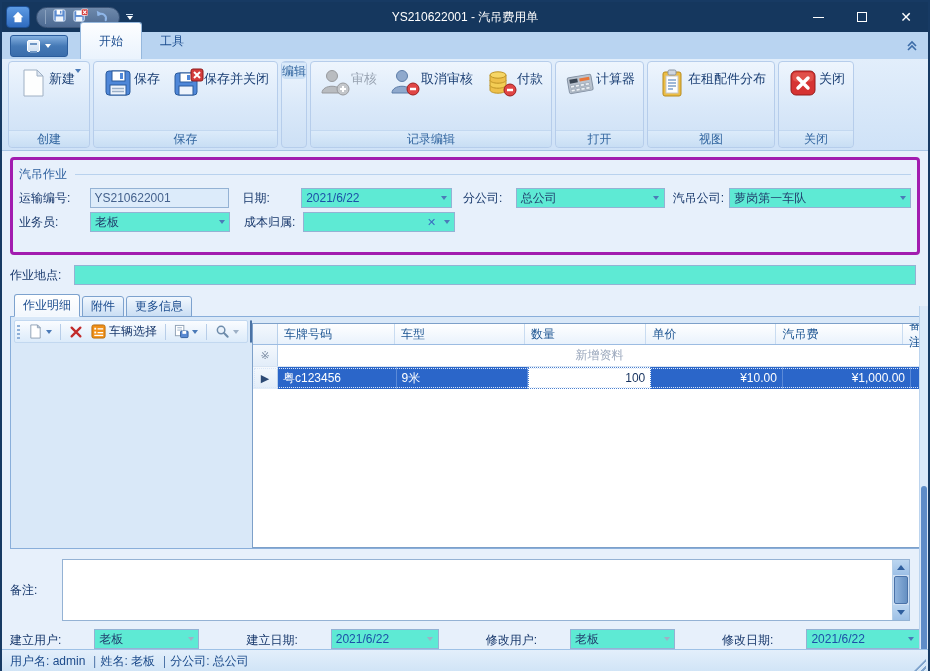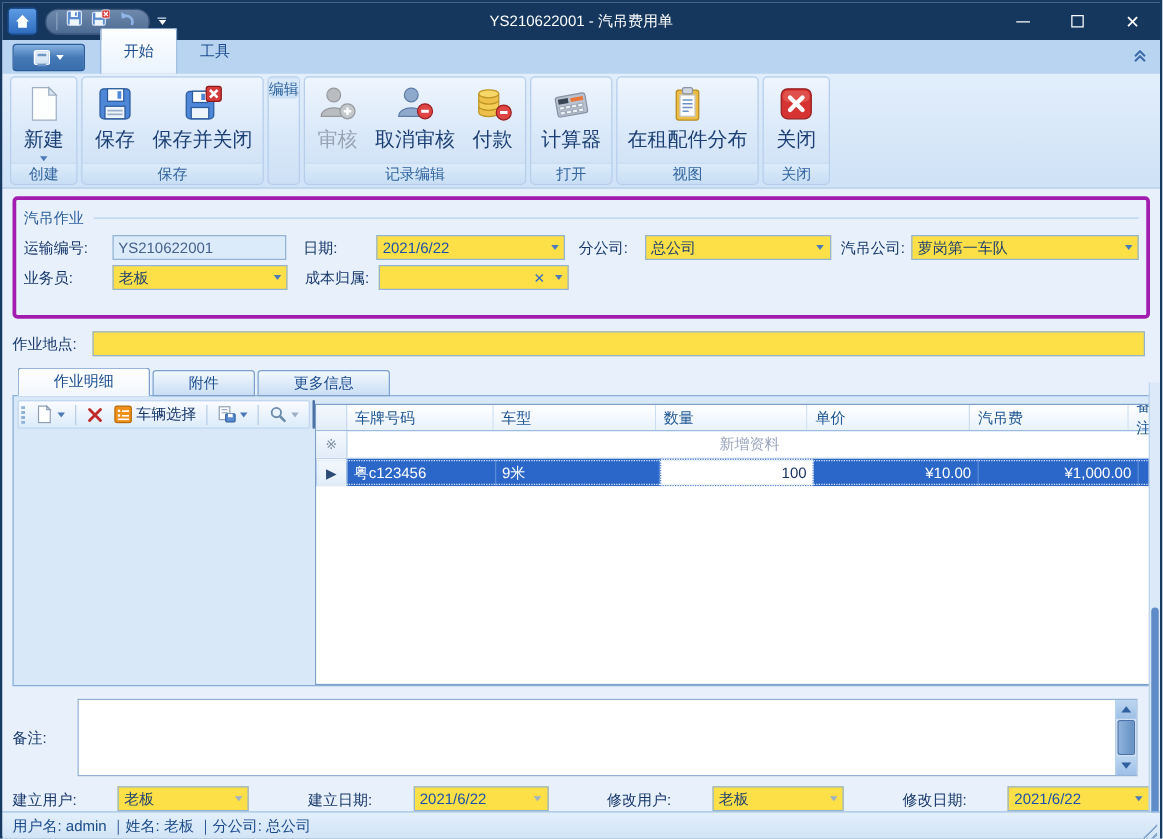--- a/index.html
+++ b/index.html
@@ -26,50 +26,50 @@
   .app-menu .doc { width:13px; height:12px; border:1px solid #fff; border-radius:2px; background:linear-gradient(#eaf2fc,#cfe0f2); position:relative; }
   .app-menu .doc::before { content:""; position:absolute; left:2px; top:2px; width:7px; height:6px; border-top:2px solid #6e96c4; border-bottom:2px solid #6e96c4; }
   .rtab { height:24px; padding:18px 18px; display:flex; align-items:center; font-size:12px; color:#1c4d8f; }
   .rtab.active { background:linear-gradient(#fdfeff,#eaf3fd); border:1px solid #96b8dd; border-bottom:none; border-radius:3px 3px 0 0; }
   .collapse-chevron { position:absolute; right:10px; top:6px; }
 
   
   .ribbon { height:92px; background:linear-gradient(#e2eefb,#cfe2f7); border-bottom:1px solid #a8c4e4; display:flex; gap:3px; padding:2px 0 2px 6px; flex:none; }
   .rgroup { border:1px solid #b6cdeb; border-radius:4px; background:linear-gradient(#eef5fd,#d9e8f9 55%,#cde0f5); display:flex; flex-direction:column; }
   .rbtns { flex:1; display:flex; align-items:stretch; padding:2px 2px 0; }
-  .rbtn { display:flex; flex-direction:column; align-items:center; padding:3px 6px 0; min-width:48px; font-size:16px; color:#1b3f74; border-radius:3px; }
+  .rbtn { display:flex; flex-direction:row; padding:3px 6px 0; min-width:48px; font-size:13px; color:#1b3f74; border-radius:3px; }
   .rbtn .ic { width:32px; height:32px; flex:none; }
   .rbtn .lbl2 { margin-top:3px; white-space:nowrap; }
   .rbtn.disabled { color:#98a3b2; }
   .rcap { height:17px; font-size:12px; color:#31659f; text-align:center; background:linear-gradient(#dcebfa,#c8def4); border-top:1px solid #c3d8f0; border-radius:0 0 4px 4px; line-height:16px; }
   .dd { width:0; height:0; border-left:3.5px solid transparent; border-right:3.5px solid transparent; border-top:4.5px solid #4a7ab8; }
   .dd.white { border-top-color:#fff; }
   .dd.gray { border-top-color:#9db0c6; }
 
   
   .content { flex:1; position:relative; padding:6px 8px 0; background:#e7f0fb; }
   .lbl { font-size:12px; color:#17376b; white-space:nowrap; }
-  .ed { height:20px; background:#fde047; border:1px solid #94b2d4; display:flex; align-items:center; font-size:12px; color:#21406e; }
+  .ed { height:20px; background:#5eead4; border:1px solid #94b2d4; display:flex; align-items:center; font-size:12px; color:#21406e; }
   .ed .val { flex:1; padding:0 4px; overflow:hidden; white-space:nowrap; }
   .ed .ebtn { width:15px; height:100%; display:flex; align-items:center; justify-content:center; flex:none; }
   .ed.readonly { background:#dcebfa; color:#44618c; }
   .ed .blue { color:#1c50a8; }
   .clear-x { color:#3a6cc0; font-size:11px; font-weight:bold; }
 
   .groupbox { border:3px solid #a21caf; border-radius:4px; padding:4px 6px 20px; }
   .gb-cap { display:flex; align-items:center; gap:8px; height:20px; }
   .gb-cap span { font-size:12px; color:#2d5f9e; }
   .gb-line { flex:1; height:1px; background:#b9d2ee; }
   .frow { display:flex; align-items:center; margin-top:4px; }
 
   .loc-row { display:flex; align-items:center; margin-top:10px; }
 
   
   .dtabs { display:flex; align-items:flex-end; margin-top:9px; height:23px; padding-left:4px; }
-  .dtab { height:21px; padding:0 28px; display:flex; align-items:center; font-size:12px; color:#1c4d8f; background:linear-gradient(#f2f8fe,#cadef4); border:1px solid #7da2ce; border-radius:3px 3px 0 0; margin-right:2px; }
+  .dtab { height:21px; padding:0 8px; display:flex; align-items:center; font-size:12px; color:#1c4d8f; background:linear-gradient(#f2f8fe,#cadef4); border:1px solid #7da2ce; border-radius:3px 3px 0 0; margin-right:2px; }
   .dtab.active { background:linear-gradient(#ffffff,#f2f7fd); height:23px; border-bottom:1px solid #f4f9fe; position:relative; z-index:2; }
   .tabpage { border:1px solid #89aeda; background:#d9e8f8; height:233px; margin-top:-1px; padding:3px 3px 0; display:flex; }
 
   
   .gtoolbar { height:23px; display:flex; align-items:center; flex:none; }
   .gtool-left { height:23px; display:flex; align-items:center; gap:4px; padding:0 6px 0 2px; background:linear-gradient(#fafcff,#dcebfa); border:1px solid #c2d8f0; border-radius:2px; }
   .grip { width:3px; height:14px; background:repeating-linear-gradient(180deg,#8fb0d8 0 2px,transparent 2px 4px); margin-right:2px; }
   .tsep { width:1px; height:16px; background:#b7cde8; margin:0 2px; }
   .tbtn { display:flex; align-items:center; gap:3px; padding:1px 2px; border-radius:2px; }
   .tbtn .tlbl { font-size:12px; color:#17376b; }

